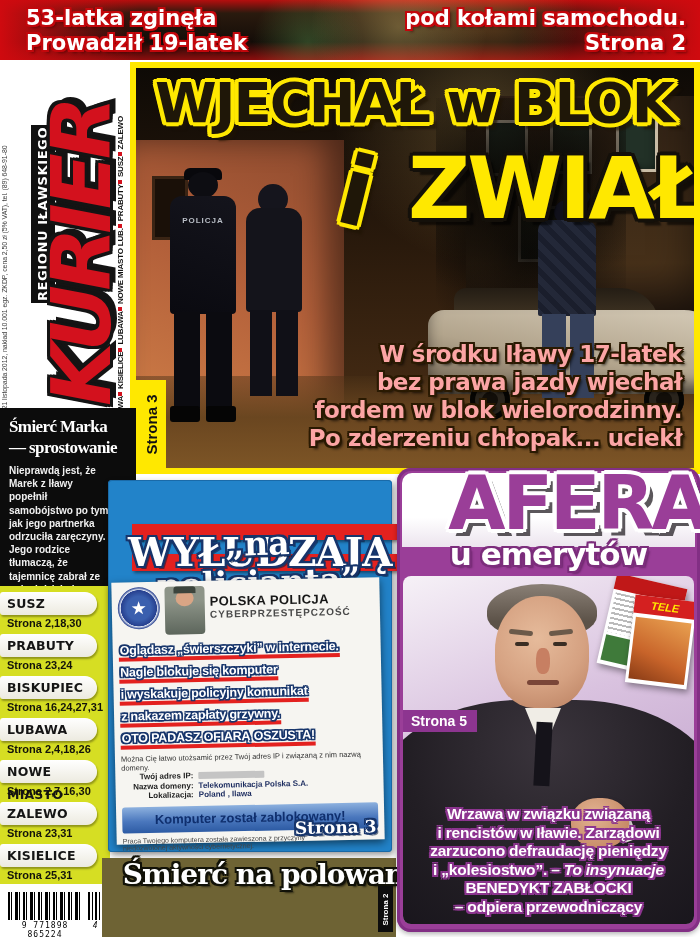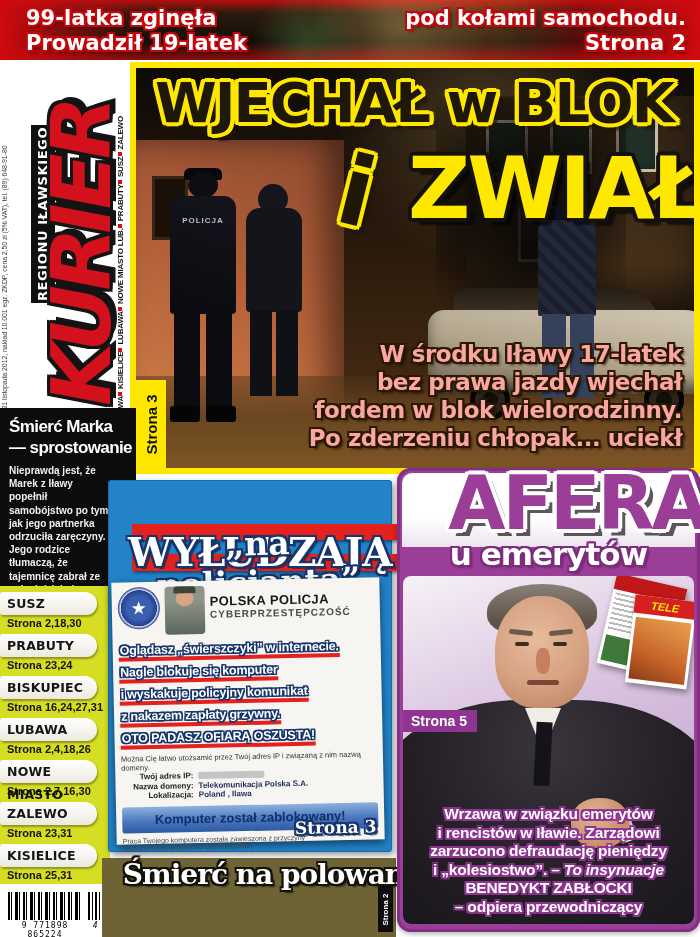--- a/index.html
+++ b/index.html
@@ -99,21 +99,21 @@
     font-family:"DejaVu Sans",sans-serif;font-weight:900;font-size:86px;letter-spacing:-3px;color:#ffe800;
     text-shadow:-4px 0 0 #14100a,4px 0 0 #14100a,0 -4px 0 #14100a,0 4px 0 #14100a,-3px -3px 0 #14100a,3px -3px 0 #14100a,-3px 3px 0 #14100a,3px 3px 0 #14100a,7px 7px 2px rgba(0,0,0,.6);}
   .photo-caption{right:12px;bottom:16px;text-align:right;
     font-family:"DejaVu Sans",sans-serif;font-weight:900;font-size:23px;line-height:28px;color:#fca5a5;letter-spacing:-.5px;}
   .strona3-tab{left:0;bottom:0;width:30px;height:88px;background:#ffe800;}
   .strona3-tab span{position:absolute;left:-28px;top:36px;width:86px;transform:rotate(-90deg);
     font-weight:900;font-size:15px;color:#111;text-align:center;}
 
   
   .corr{left:0;top:408px;width:136px;height:178px;background:#0c0c0c;color:#fff;}
-  .corr-title{left:9px;top:8px;font-family:Liberation Sans, sans-serif;font-weight:900;font-size:17px;line-height:21px;letter-spacing:-.6px;}
+  .corr-title{left:9px;top:8px;font-family:Liberation Serif, serif;font-weight:900;font-size:17px;line-height:21px;letter-spacing:-.6px;}
   .corr-body{left:9px;top:56px;width:104px;font-weight:700;font-size:10px;line-height:13.2px;color:#f0f0f0;}
   .corr-page{right:-26px;bottom:52px;transform:rotate(-90deg);font-weight:700;font-size:10px;width:70px;}
 
   
   .towns{left:0;top:586px;width:110px;height:298px;background:#d6de23;padding-top:6px;box-sizing:border-box;}
   .town{margin:0 0 3px 0;}
   .town-tab{width:97px;height:23px;background:linear-gradient(180deg,#fff,#eceadf);
     border-radius:3px 12px 11px 3px;box-shadow:1px 2px 2px rgba(60,60,10,.45);
     font-family:"DejaVu Sans",sans-serif;font-weight:900;font-size:12.5px;line-height:23px;letter-spacing:.2px;color:#151515;padding-left:7px;box-sizing:border-box;}
   .town-pages{font-weight:900;font-size:11px;color:#13130a;padding:2px 0 2px 7px;}
@@ -207,21 +207,21 @@
     text-shadow:-2px -2px 0 #8d3590,0 -2px 0 #8d3590,2px -2px 0 #8d3590,-2px 0 0 #8d3590,2px 0 0 #8d3590,-2px 2px 0 #8d3590,0 2px 0 #8d3590,2px 2px 0 #8d3590;}
   .afera-cap .it{font-style:italic;}
 </style>
 </head>
 <body>
 
 <div class="page">
 
   <div class="abs banner">
     <div class="abs banner-left txt ring-red">
-      <div>99-latka zginęła</div>
+      <div>53-latka zginęła</div>
       <div>Prowadził 19-latek</div>
     </div>
     <div class="abs banner-right txt ring-red">
       <div>pod kołami samochodu.</div>
       <div>Strona 2</div>
     </div>
   </div>
 
   <div class="abs masthead">
     <div class="abs issue-info">Nr 47, środa 21 listopada 2012, nakład 10.001 egz. ZKDP, cena 2,50 zł (5% VAT), tel. (89) 648-91-80</div>
@@ -419,21 +419,21 @@
         <div class="man-brow" style="left:54px;top:34px;transform:rotate(-6deg);"></div>
         <div class="man-eye" style="left:20px;top:46px;"></div>
         <div class="man-eye" style="left:58px;top:46px;"></div>
       </div>
       <div class="abs man-nose"></div>
       <div class="abs man-mouth"></div>
       <div class="abs man-cuff"></div>
       <div class="abs man-fist"></div>
       <div class="abs strona5">Strona 5</div>
       <div class="abs afera-cap">
-        <div>Wrzawa w związku emerytów</div>
+        <div>Wrzawa w związku związaną</div>
         <div>i rencistów w Iławie. Zarządowi</div>
         <div>zarzucono defraudację pieniędzy</div>
         <div><span>i „kolesiostwo”. – </span><span class="it">To insynuacje</span></div>
         <div>BENEDYKT ZABŁOCKI</div>
         <div>– odpiera przewodniczący</div>
       </div>
     </div>
   </div>
 
 </div>

